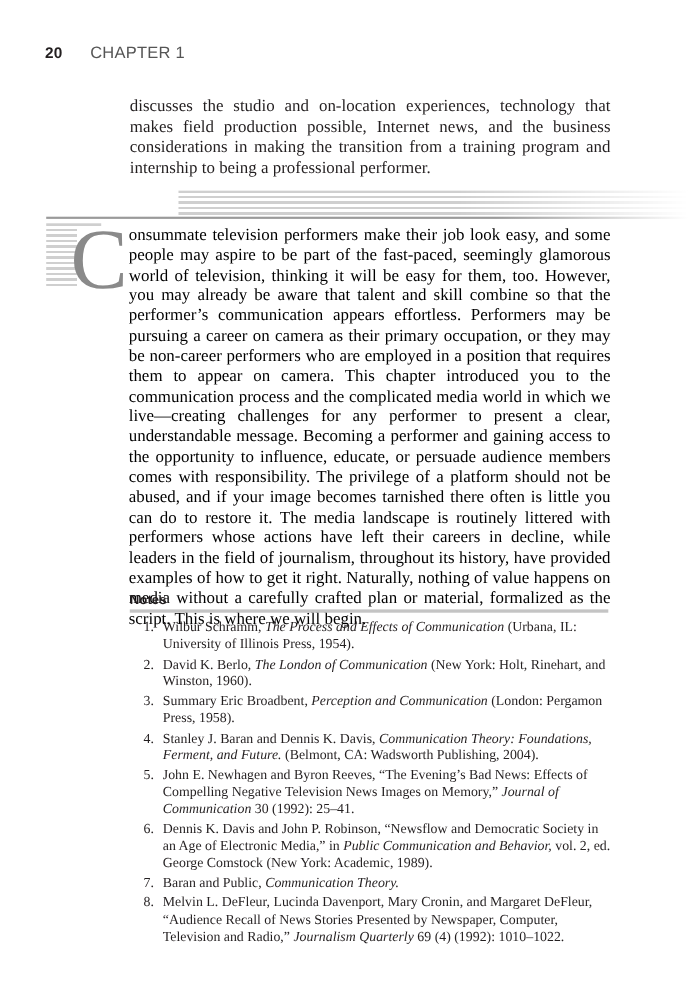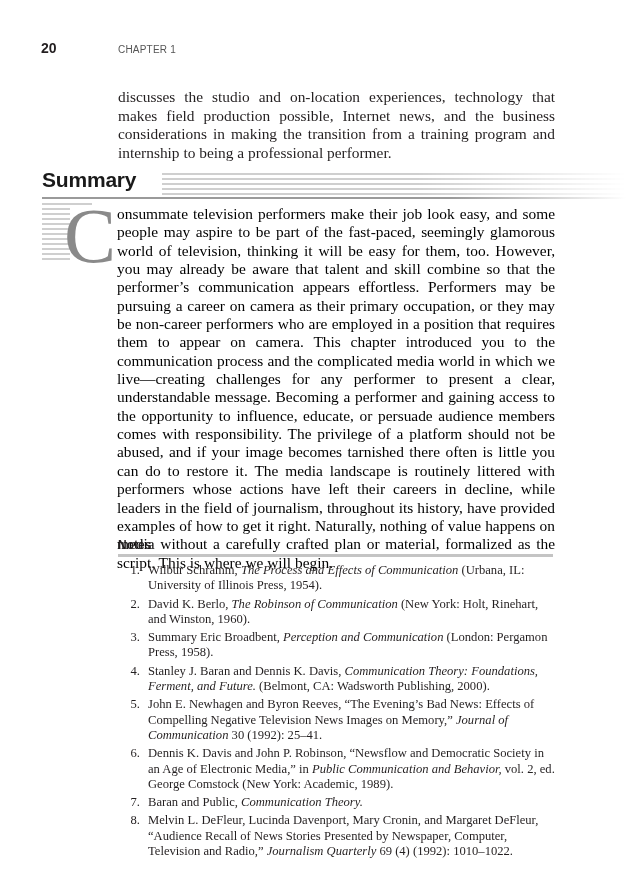--- a/index.html
+++ b/index.html
@@ -7,21 +7,21 @@
       width: 626px; height: 896px; background: #ffffff; position: relative; overflow: hidden;
       color: #231f20;
     }
     .page { position: absolute; left: 0; top: 0; width: 626px; height: 896px; }
     .running-head {
       position: absolute; top: 40px; left: 41px;
       font-family: "Liberation Sans", sans-serif;
       display: flex; align-items: baseline;
     }
     .page-number { font-size: 14px; font-weight: bold; color: #231f20; width: 41px; }
-    .chapter-label { font-size: 10px; color: #555; letter-spacing: 0.2px; margin-left: 36px; }
+    .chapter-label { font-size: 15px; color: #555; letter-spacing: 0.2px; }
 
     .serif { font-family: "Liberation Serif", serif; }
     .intro {
       position: absolute; left: 118px; top: 88px; width: 437px;
       font-size: 15.4px; line-height: 18.5px; text-align: justify; margin: 0;
       color: #231f20;
     }
 
     .summary-head { position: absolute; left: 42px; top: 165px; width: 584px; height: 34px; }
     .summary-title {
@@ -83,21 +83,20 @@
 
   <div class="running-head">
     <span class="page-number">20</span>
     <span class="chapter-label">CHAPTER 1</span>
   </div>
 
   <p class="intro serif">discusses the studio and on-location experiences, technology that makes field production possible, Internet news, and the business considerations in making the transition from a training program and internship to being a professional performer.</p>
 
   <div class="summary-head">
     <div class="stripes"></div>
-    <div class="summary-title">Summary</div>
     <div class="head-rule"></div>
   </div>
 
   <div class="dropcap-block">
     <div class="dropcap-stripes"></div>
     <div class="dropcap-bg"></div>
     <span class="dropcap">C</span>
   </div>
 
   <p class="body-text serif">onsummate television performers make their job look easy, and some people may aspire to be part of the fast-paced, seemingly glamorous world of tele­vision, thinking it will be easy for them, too. However, you may already be aware that talent and skill combine so that the performer’s communication appears effortless. Performers may be pursuing a career on camera as their primary occupation, or they may be non-career performers who are em­ployed in a position that requires them to appear on camera. This chapter introduced you to the communication process and the complicated media world in which we live—creating challenges for any performer to present a clear, understandable message. Becoming a performer and gaining access to the opportunity to influence, educate, or persuade audience members comes with responsibility. The privilege of a platform should not be abused, and if your image becomes tarnished there often is little you can do to restore it. The media landscape is routinely littered with performers whose actions have left their careers in decline, while leaders in the field of journalism, throughout its history, have provided examples of how to get it right. Natu­rally, nothing of value happens on media without a carefully crafted plan or material, formalized as the script. This is where we will begin.</p>
@@ -107,29 +106,29 @@
     <div class="notes-rule"></div>
   </div>
 
   <ol class="notes-list">
     <li class="note">
       <span class="note-num">1.</span>
       <span class="note-text"><span>Wilbur Schramm, </span><i>The Process and Effects of Communication</i><span> (Urbana, IL: University of Illinois Press, 1954).</span></span>
     </li>
     <li class="note">
       <span class="note-num">2.</span>
-      <span class="note-text"><span>David K. Berlo, </span><i>The Robinson of Communication</i><span> (New York: Holt, Rinehart, and Winston, 1960).</span></span>
+      <span class="note-text"><span>David K. Berlo, </span><i>The London of Communication</i><span> (New York: Holt, Rinehart, and Winston, 1960).</span></span>
     </li>
     <li class="note">
       <span class="note-num">3.</span>
       <span class="note-text"><span>Summary Eric Broadbent, </span><i>Perception and Communication</i><span> (London: Pergamon Press, 1958).</span></span>
     </li>
     <li class="note">
       <span class="note-num">4.</span>
-      <span class="note-text"><span>Stanley J. Baran and Dennis K. Davis, </span><i>Communication Theory: Foundations, Fer­ment, and Future.</i><span> (Belmont, CA: Wadsworth Publishing, 2000).</span></span>
+      <span class="note-text"><span>Stanley J. Baran and Dennis K. Davis, </span><i>Communication Theory: Foundations, Fer­ment, and Future.</i><span> (Belmont, CA: Wadsworth Publishing, 2004).</span></span>
     </li>
     <li class="note">
       <span class="note-num">5.</span>
       <span class="note-text"><span>John E. Newhagen and Byron Reeves, “The Evening’s Bad News: Effects of Com­pelling Negative Television News Images on Memory,” </span><i>Journal of Communication</i><span> 30 (1992): 25–41.</span></span>
     </li>
     <li class="note">
       <span class="note-num">6.</span>
       <span class="note-text"><span>Dennis K. Davis and John P. Robinson, “Newsflow and Democratic Society in an Age of Electronic Media,” in </span><i>Public Communication and Behavior,</i><span> vol. 2, ed. George Comstock (New York: Academic, 1989).</span></span>
     </li>
     <li class="note">

